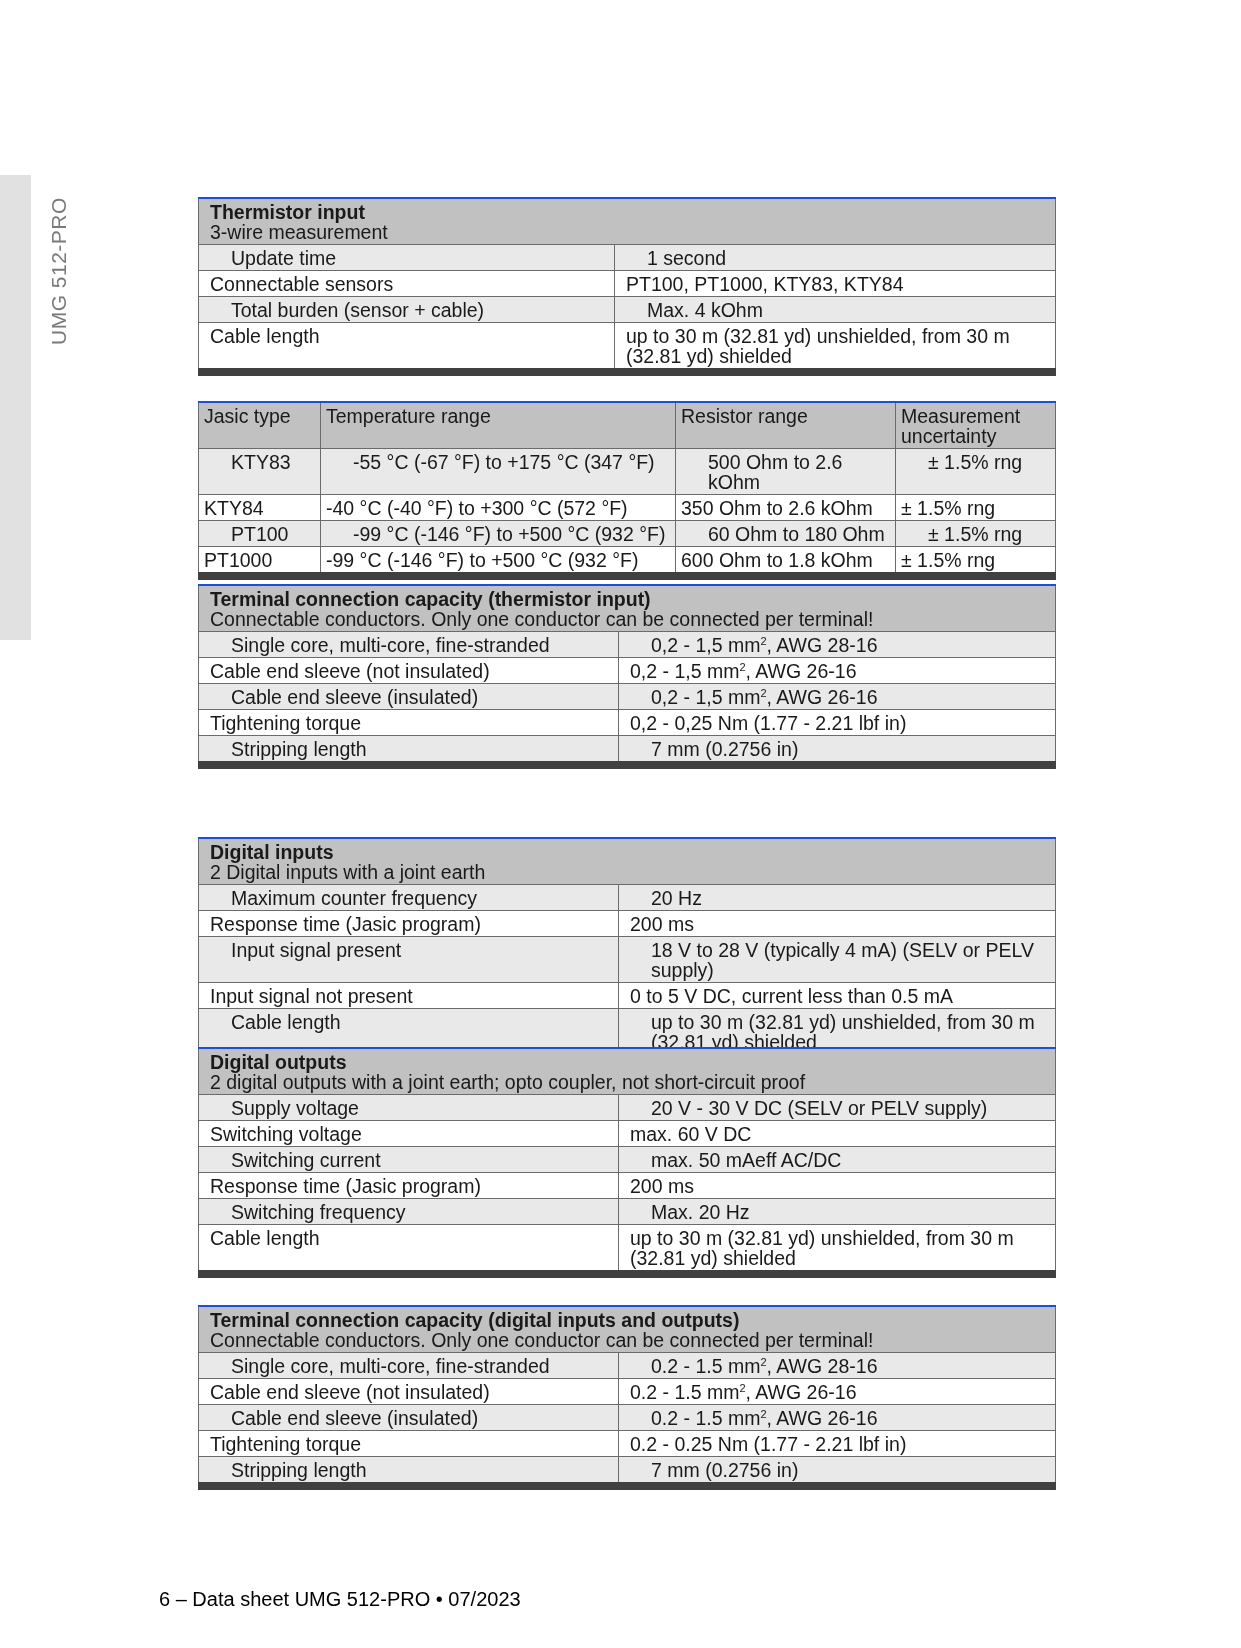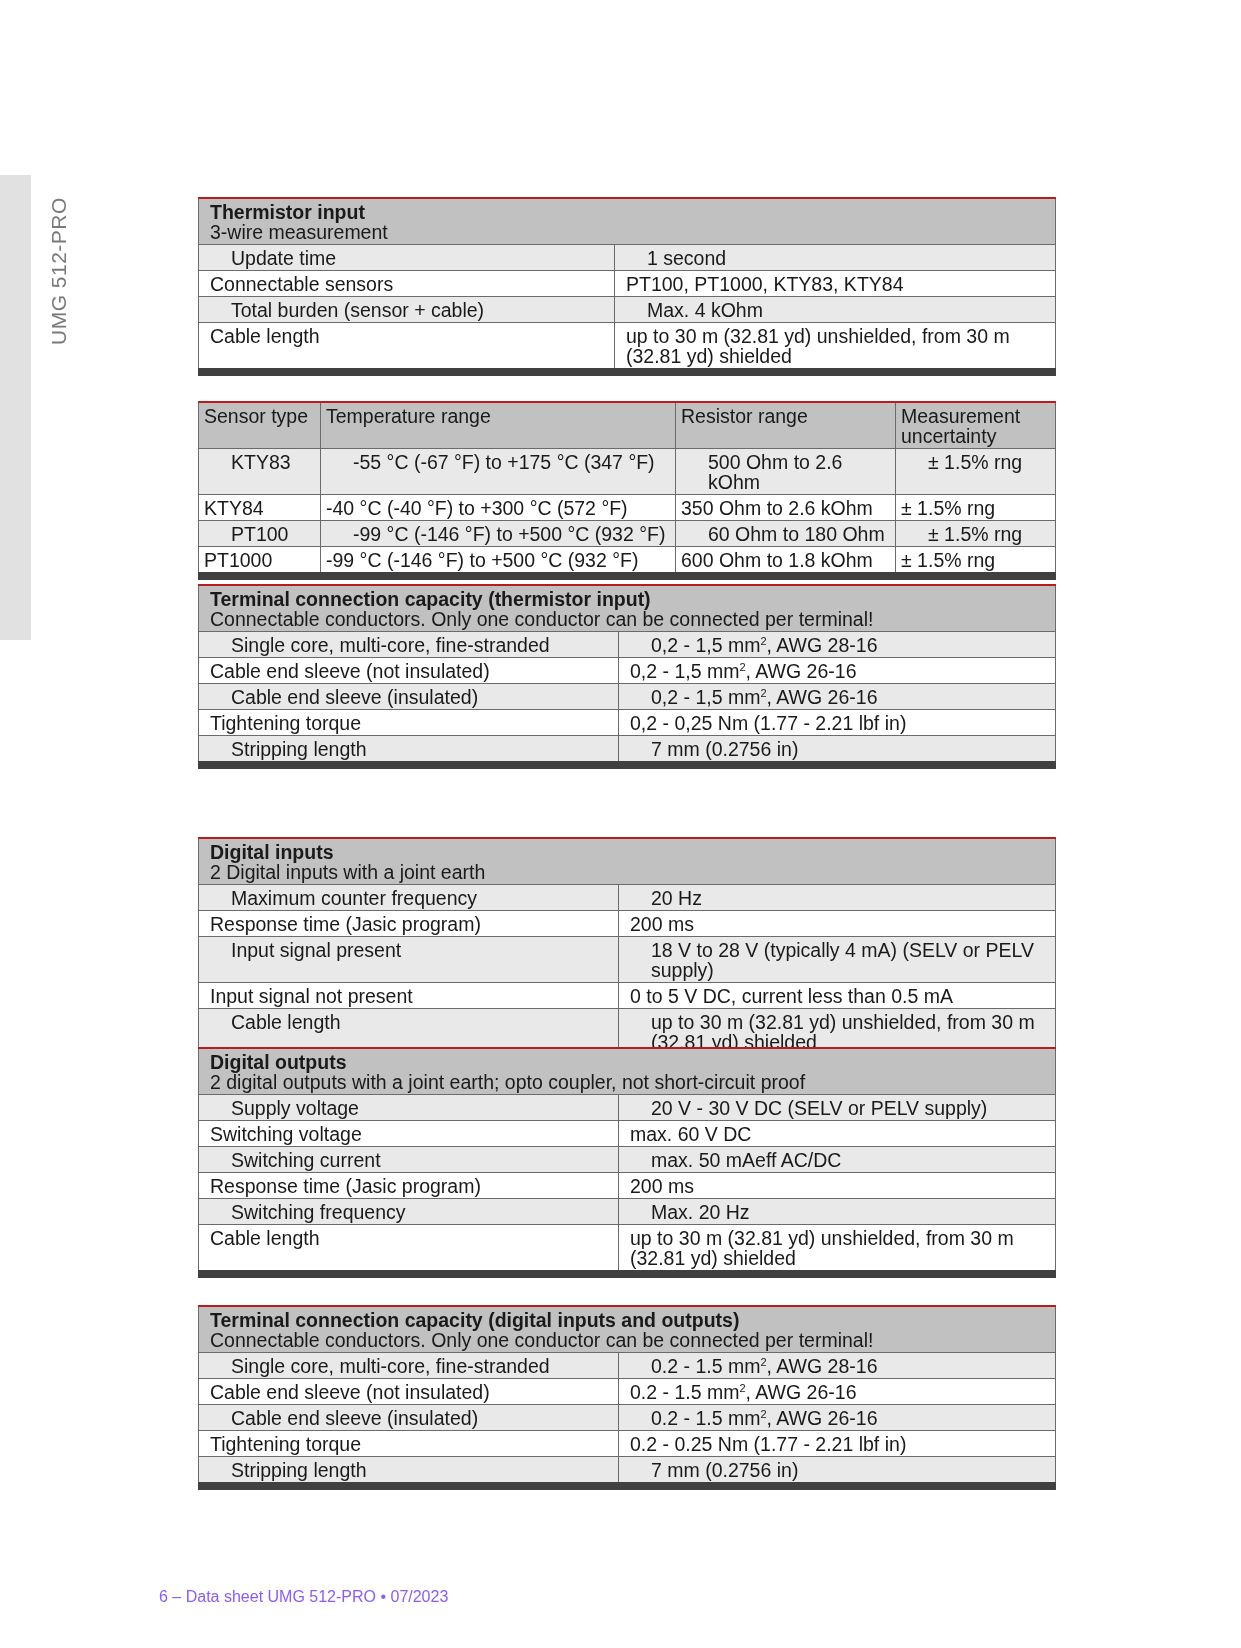--- a/index.html
+++ b/index.html
@@ -22,31 +22,31 @@
     }
     table.spec {
       position: absolute; left: 198px; width: 858px;
       border-collapse: collapse; table-layout: fixed;
       font-size: 19.5px; line-height: 20px;
     }
     table.spec td {
       border: 1px solid #6b6b6b; padding: 3px 11px 2px 11px; vertical-align: top;
     }
     table.spec tr.head td {
-      background: #c1c1c1; border-top: 2px solid #b91c1c;
+      background: #c1c1c1; border-top: 2px solid #1d4ed8;
     }
     table.spec tr.head .title { font-weight: bold; display: block; }
     table.spec tr.head .sub { display: block; }
     table.spec tr.odd td { background: #e9e9e9; padding-left: 32px; }
     table.spec tr.even td { background: #ffffff; }
     table.spec tr:last-child td { border-bottom: 8px solid #404040; }
     table.sensors td { padding: 3px 5px 2px 5px; }
     sup { font-size: 11px; line-height: 0; vertical-align: 7px; }
     .footer {
-      position: absolute; left: 159px; top: 1588px; font-size: 16px; color: #8b5cf6;
+      position: absolute; left: 159px; top: 1588px; font-size: 20px; color: #000000;
     }
   </style>
 </head>
 <body>
 
 <div class="side-strip"></div>
 <div class="side-label">
   <span>UMG  512-PRO</span>
 </div>
 
@@ -83,21 +83,21 @@
 
 <table class="spec sensors" style="top:401px;">
   <colgroup>
       <col style="width:122px">
       <col style="width:355px">
       <col style="width:220px">
       <col>
     </colgroup>
   <tbody>
       <tr class="head">
-    <td>Sensor type</td>
+    <td>Jasic type</td>
     <td>Temperature range</td>
     <td>Resistor range</td>
     <td>Measurement uncertainty</td>
   </tr>
   <tr class="odd">
     <td>KTY83</td>
     <td>-55 °C (-67 °F) to +175 °C (347 °F)</td>
     <td>500 Ohm to 2.6 kOhm</td>
     <td>± 1.5% rng</td>
   </tr>

